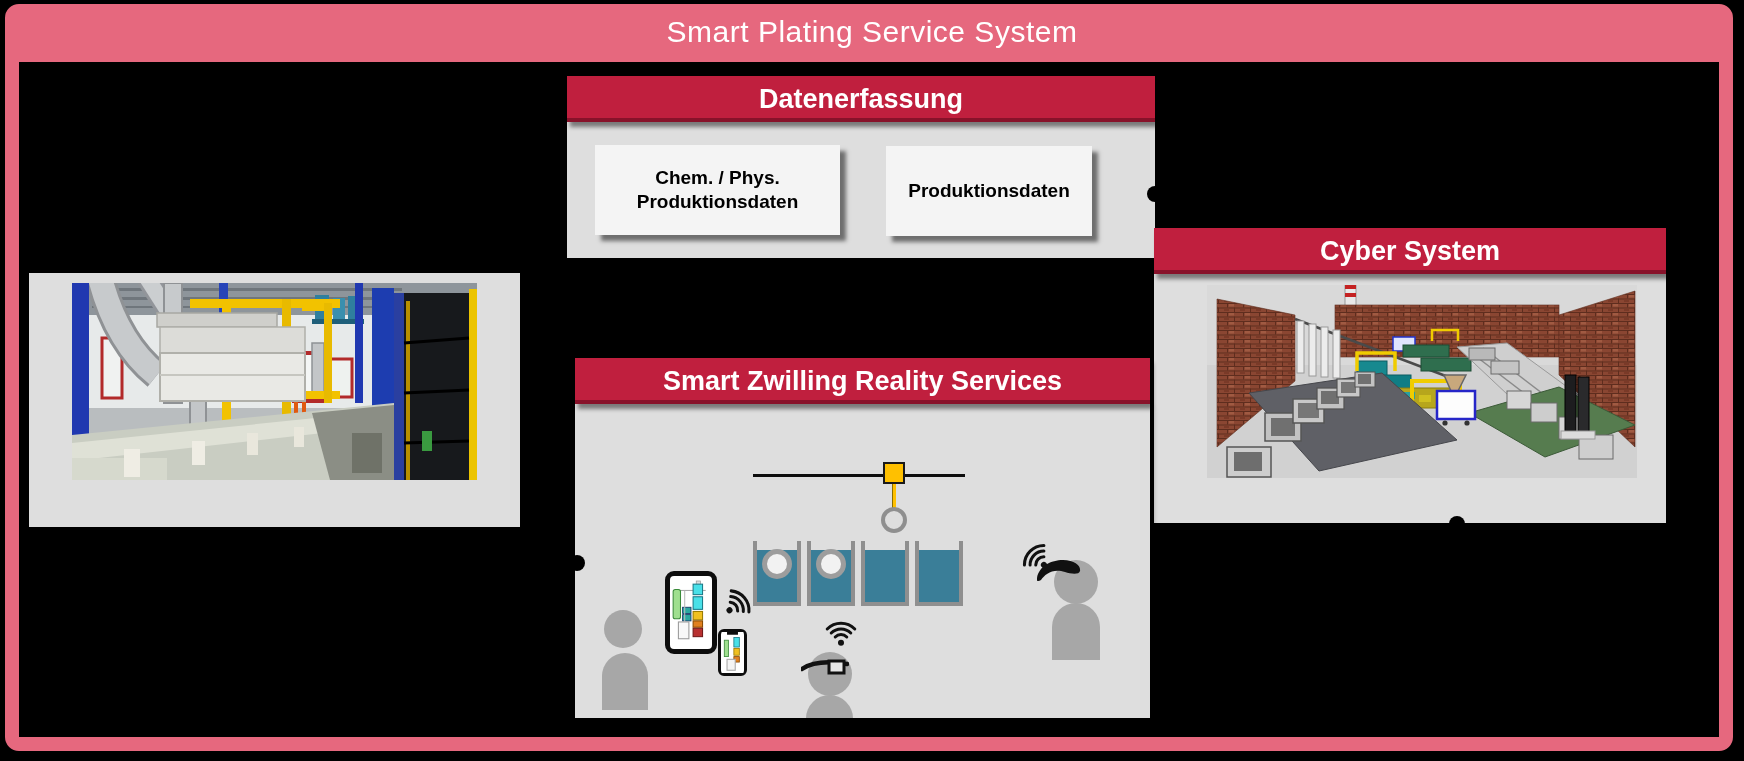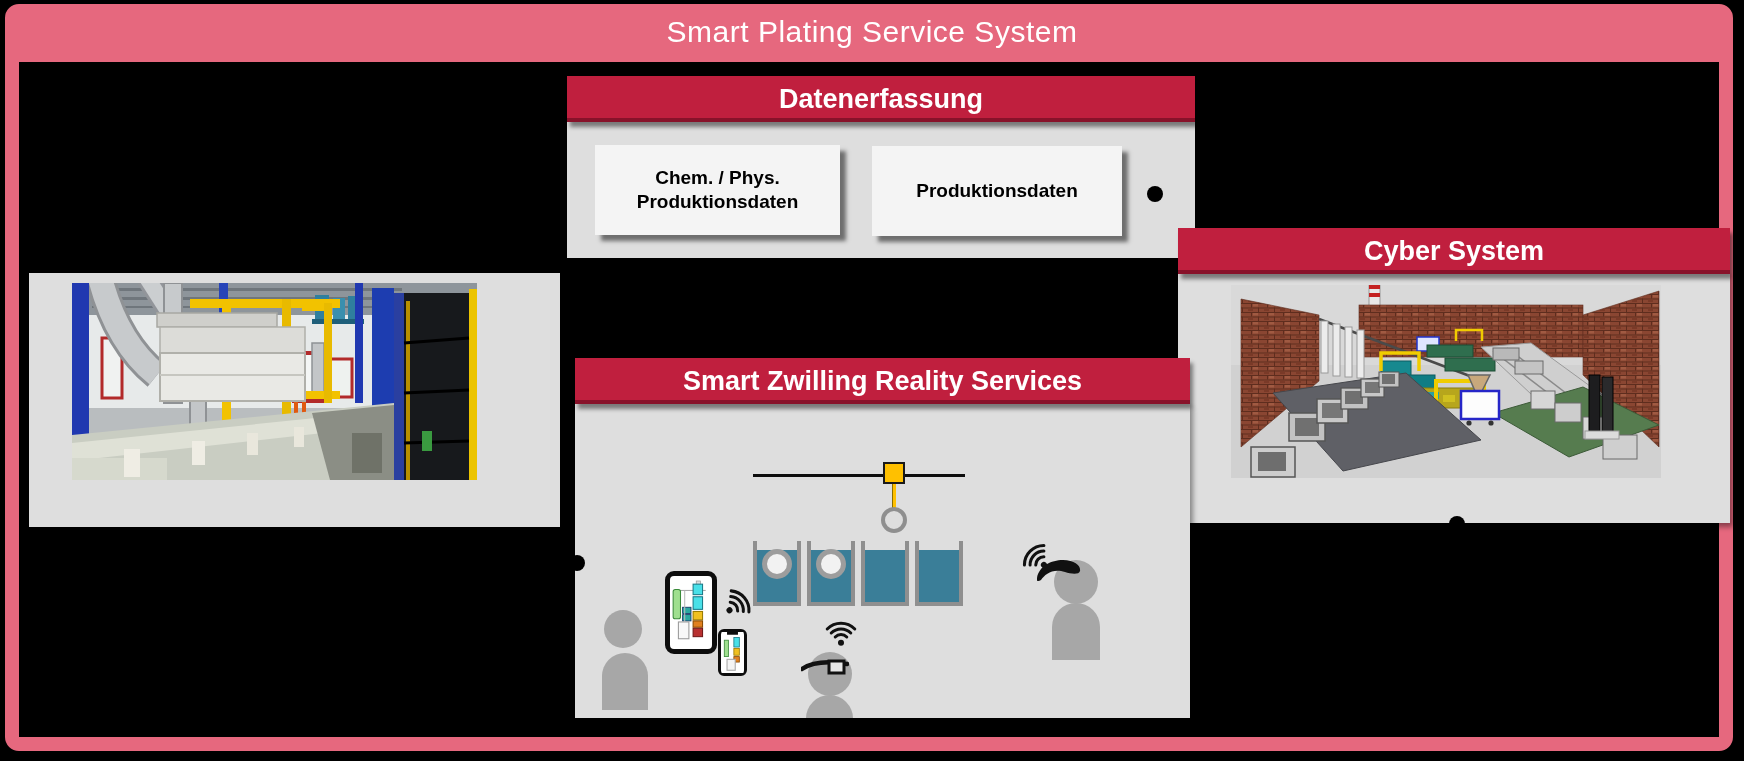--- a/index.html
+++ b/index.html
@@ -4,21 +4,21 @@
 <style>
   html,body{margin:0;padding:0;background:#000;}
   body{width:1744px;height:761px;position:relative;overflow:hidden;
        font-family:"Liberation Sans","DejaVu Sans",sans-serif;}
   
   .frame{position:absolute;left:5px;top:4px;width:1728px;height:747px;box-sizing:border-box;
          border:14px solid #e6687e;border-top:58px solid #e6687e;border-radius:14px;background:#000;}
   .page-title{position:absolute;left:0;top:15px;width:100%;text-align:center;
               color:#fff;font-size:30px;font-weight:400;letter-spacing:.5px;}
   
-  .panel{position:absolute;padding-left:40px;}
+  .panel{position:absolute;}
   .panel-header{position:absolute;left:0;top:0;width:100%;height:46px;background:#c01f3e;
                 display:flex;align-items:center;justify-content:center;
                 box-shadow:3px 5px 4px rgba(0,0,0,.45), inset 0 -4px 0 rgba(90,8,25,.55);z-index:2;}
   .panel-header span{color:#fff;font-size:27px;font-weight:700;}
   .panel-body{position:absolute;left:0;top:46px;right:0;bottom:0;background:#dedede;
               box-shadow:3px 4px 5px rgba(0,0,0,.4);}
   .caption{position:absolute;left:0;width:100%;text-align:center;color:#000;
            font-size:20px;font-weight:700;}
   
   .card{position:absolute;background:#f4f4f4;box-shadow:6px 6px 4px rgba(90,90,90,.85);
@@ -49,21 +49,21 @@
 <div class="page-title">Smart Plating Service System</div>
 
 <div class="panel" style="left:567px;top:76px;width:588px;height:182px;">
   <div class="panel-header">
     <span>Datenerfassung</span>
   </div>
   <div class="panel-body">
     <div class="card" style="left:28px;top:23px;width:245px;height:90px;">
       <div style="width:180px;">Chem. / Phys. Produktionsdaten</div>
     </div>
-    <div class="card" style="left:305px;top:24px;width:250px;height:90px;">
+    <div class="card" style="left:319px;top:24px;width:206px;height:90px;">
       <div>Produktionsdaten</div>
     </div>
   </div>
 </div>
 
 <div class="panel" style="left:29px;top:227px;width:491px;height:300px;">
   <div class="panel-body">
     <div class="abs" style="left:43px;top:10px;width:405px;height:197px;">
       <svg width="405" height="197" viewBox="0 0 405 197" preserveAspectRatio="none">
         <rect x="0" y="0" width="405" height="197" fill="#b9bdbf"></rect>
@@ -128,21 +128,21 @@
         <rect x="222" y="144" width="10" height="20" fill="#e9e7dc"></rect>
         <rect x="262" y="138" width="9" height="18" fill="#e4e2d7"></rect>
         <polygon points="240,130 322,122 322,197 258,197" fill="#8b8e85"></polygon>
         <rect x="280" y="150" width="30" height="40" fill="#6f7268"></rect>
       </svg>
     </div>
     <div class="caption" style="top:257px;">Beschichtungsanlage</div>
   </div>
 </div>
 
-<div class="panel" style="left:1178px;top:228px;width:512px;height:295px;">
+<div class="panel" style="left:1154px;top:228px;width:512px;height:295px;">
   <div class="panel-header">
     <span>Cyber System</span>
   </div>
   <div class="panel-body">
     <div class="abs" style="left:53px;top:11px;width:430px;height:193px;">
       <svg width="430" height="193" viewBox="0 0 430 193" preserveAspectRatio="none">
         <defs>
           <pattern id="brick" width="16" height="9" patternUnits="userSpaceOnUse">
             <rect width="16" height="9" fill="#8a4632"></rect>
             <rect width="16" height="1" y="0" fill="#5e2d1e"></rect>

